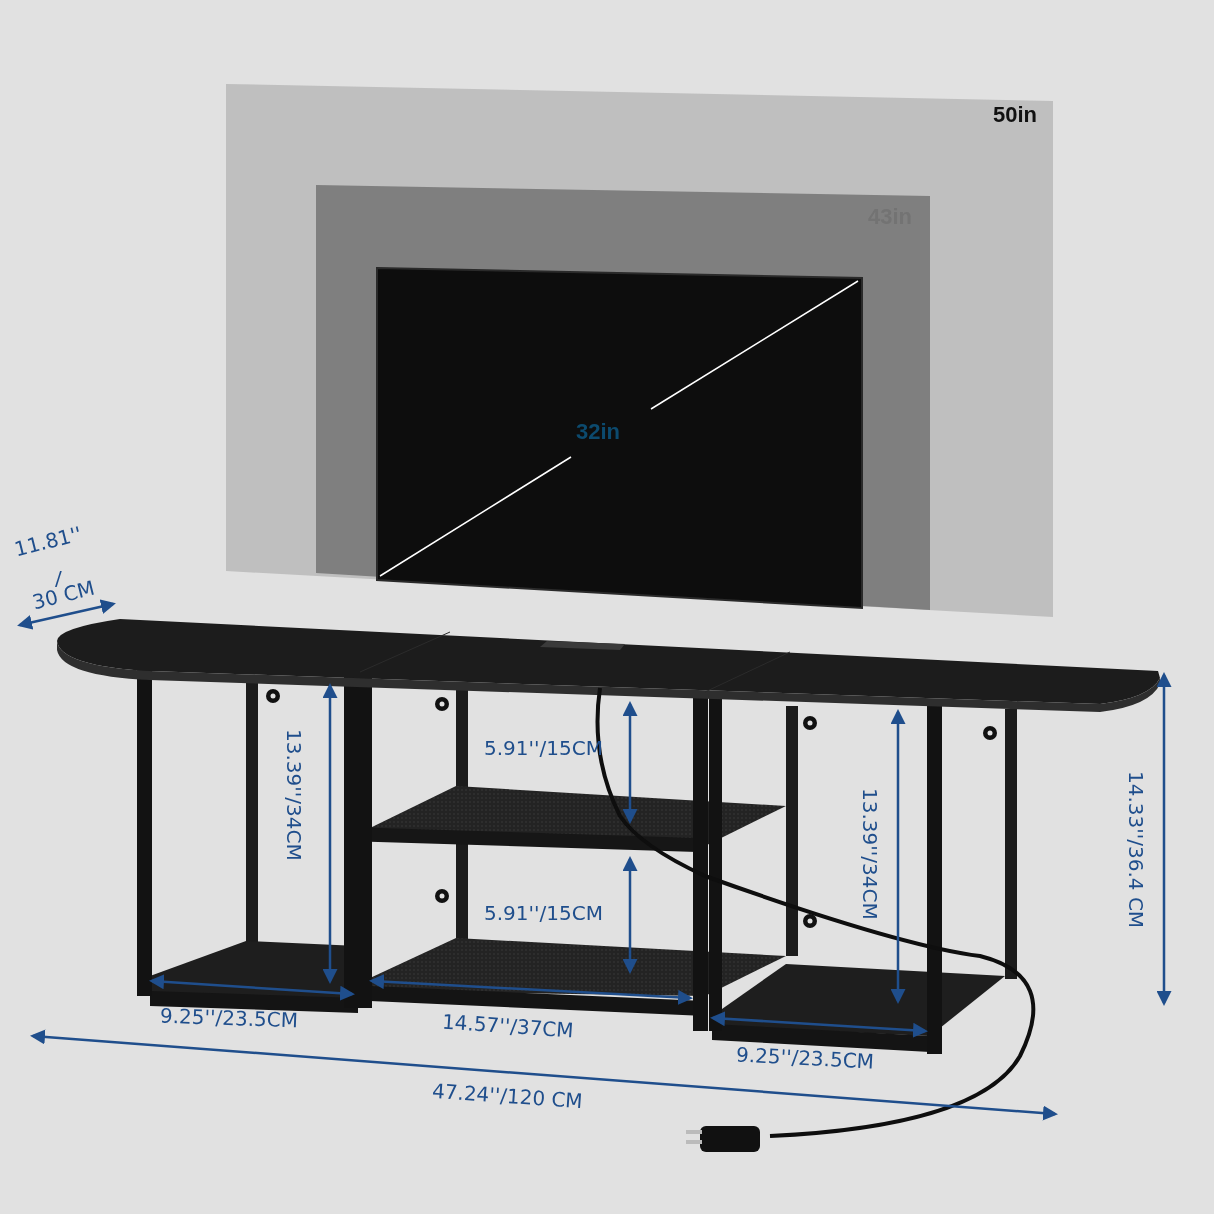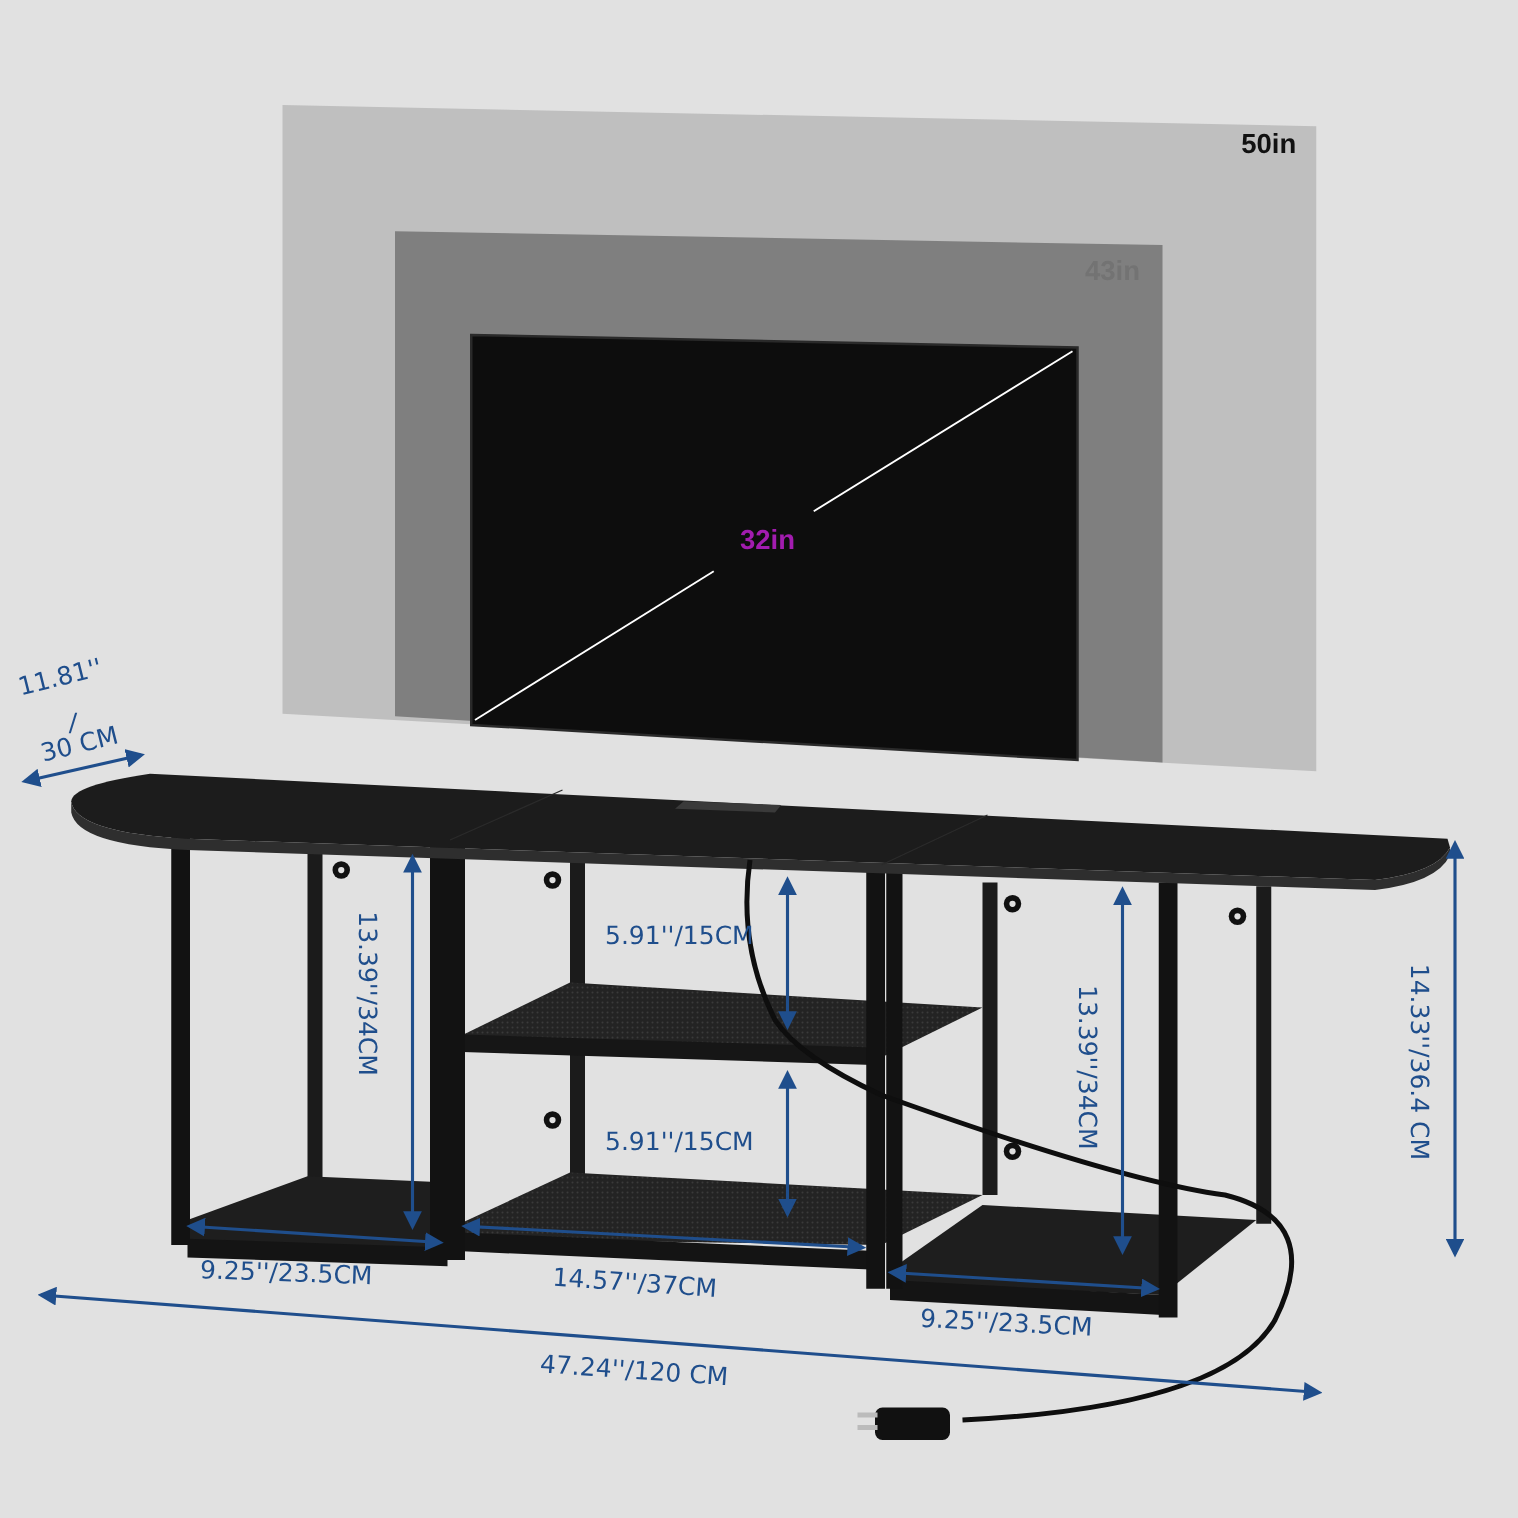--- a/index.html
+++ b/index.html
@@ -106,21 +106,21 @@
       <line x1="1164" y1="659" x2="1164" y2="987" marker-start="url(#arr)" marker-end="url(#arr)"></line>
       <line x1="152" y1="965" x2="352" y2="978" marker-start="url(#arr)" marker-end="url(#arr)"></line>
       <line x1="372" y1="965" x2="690" y2="982" marker-start="url(#arr)" marker-end="url(#arr)"></line>
       <line x1="713" y1="1002" x2="925" y2="1015" marker-start="url(#arr)" marker-end="url(#arr)"></line>
       <line x1="33" y1="1020" x2="1055" y2="1098" marker-start="url(#arr)" marker-end="url(#arr)"></line>
     </g>
   </svg>
 
   <div class="tvlbl" style="left:993px;top:86px;color:#111;">50in</div>
   <div class="tvlbl" style="left:868px;top:188px;color:#737373;">43in</div>
-  <div class="tvlbl" style="left:576px;top:403px;color:#a21caf;margin-left:16px;">32in</div>
+  <div class="tvlbl" style="left:576px;top:403px;color:#0c4a6e;">32in</div>
 
   <div class="lbl" style="left:12px;top:522px;transform:rotate(-14deg);transform-origin:left top;">11.81''</div>
   <div class="lbl" style="left:55px;top:550px;">/</div>
   <div class="lbl" style="left:30px;top:575px;transform:rotate(-14deg);transform-origin:left top;">30 CM</div>
 
   <div class="lbl" style="left:484px;top:720px;">5.91''/15CM</div>
   <div class="lbl" style="left:484px;top:885px;">5.91''/15CM</div>
 
   <div class="lbl" style="left:306px;top:713px;transform:rotate(90deg);transform-origin:left top;">13.39''/34CM</div>
   <div class="lbl" style="left:882px;top:772px;transform:rotate(90deg);transform-origin:left top;">13.39''/34CM</div>

